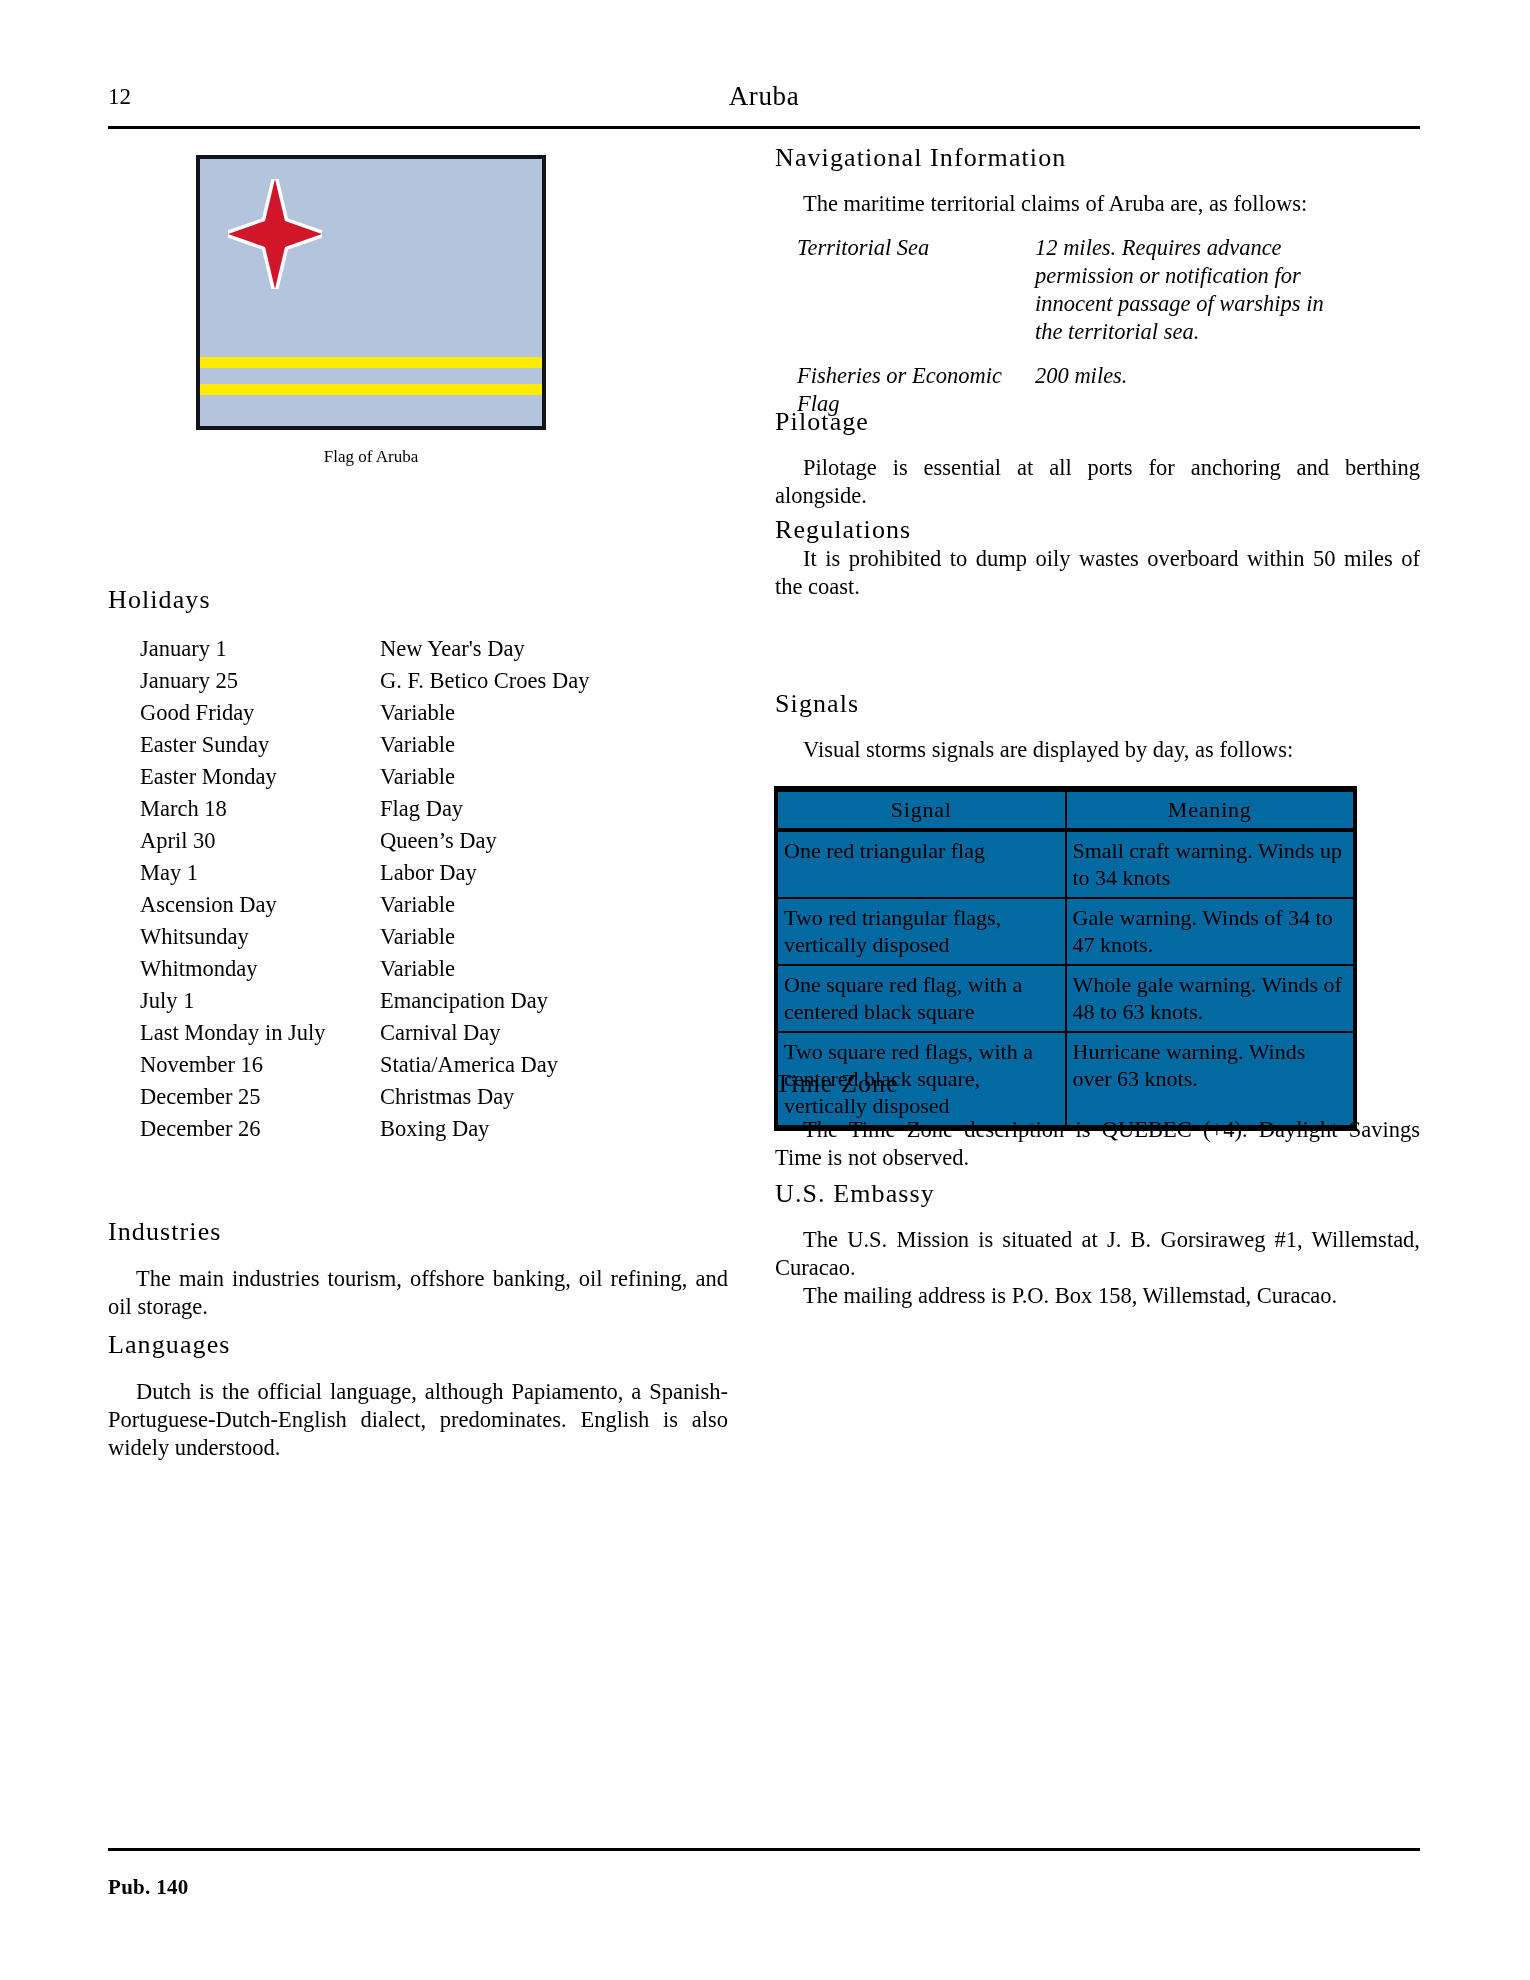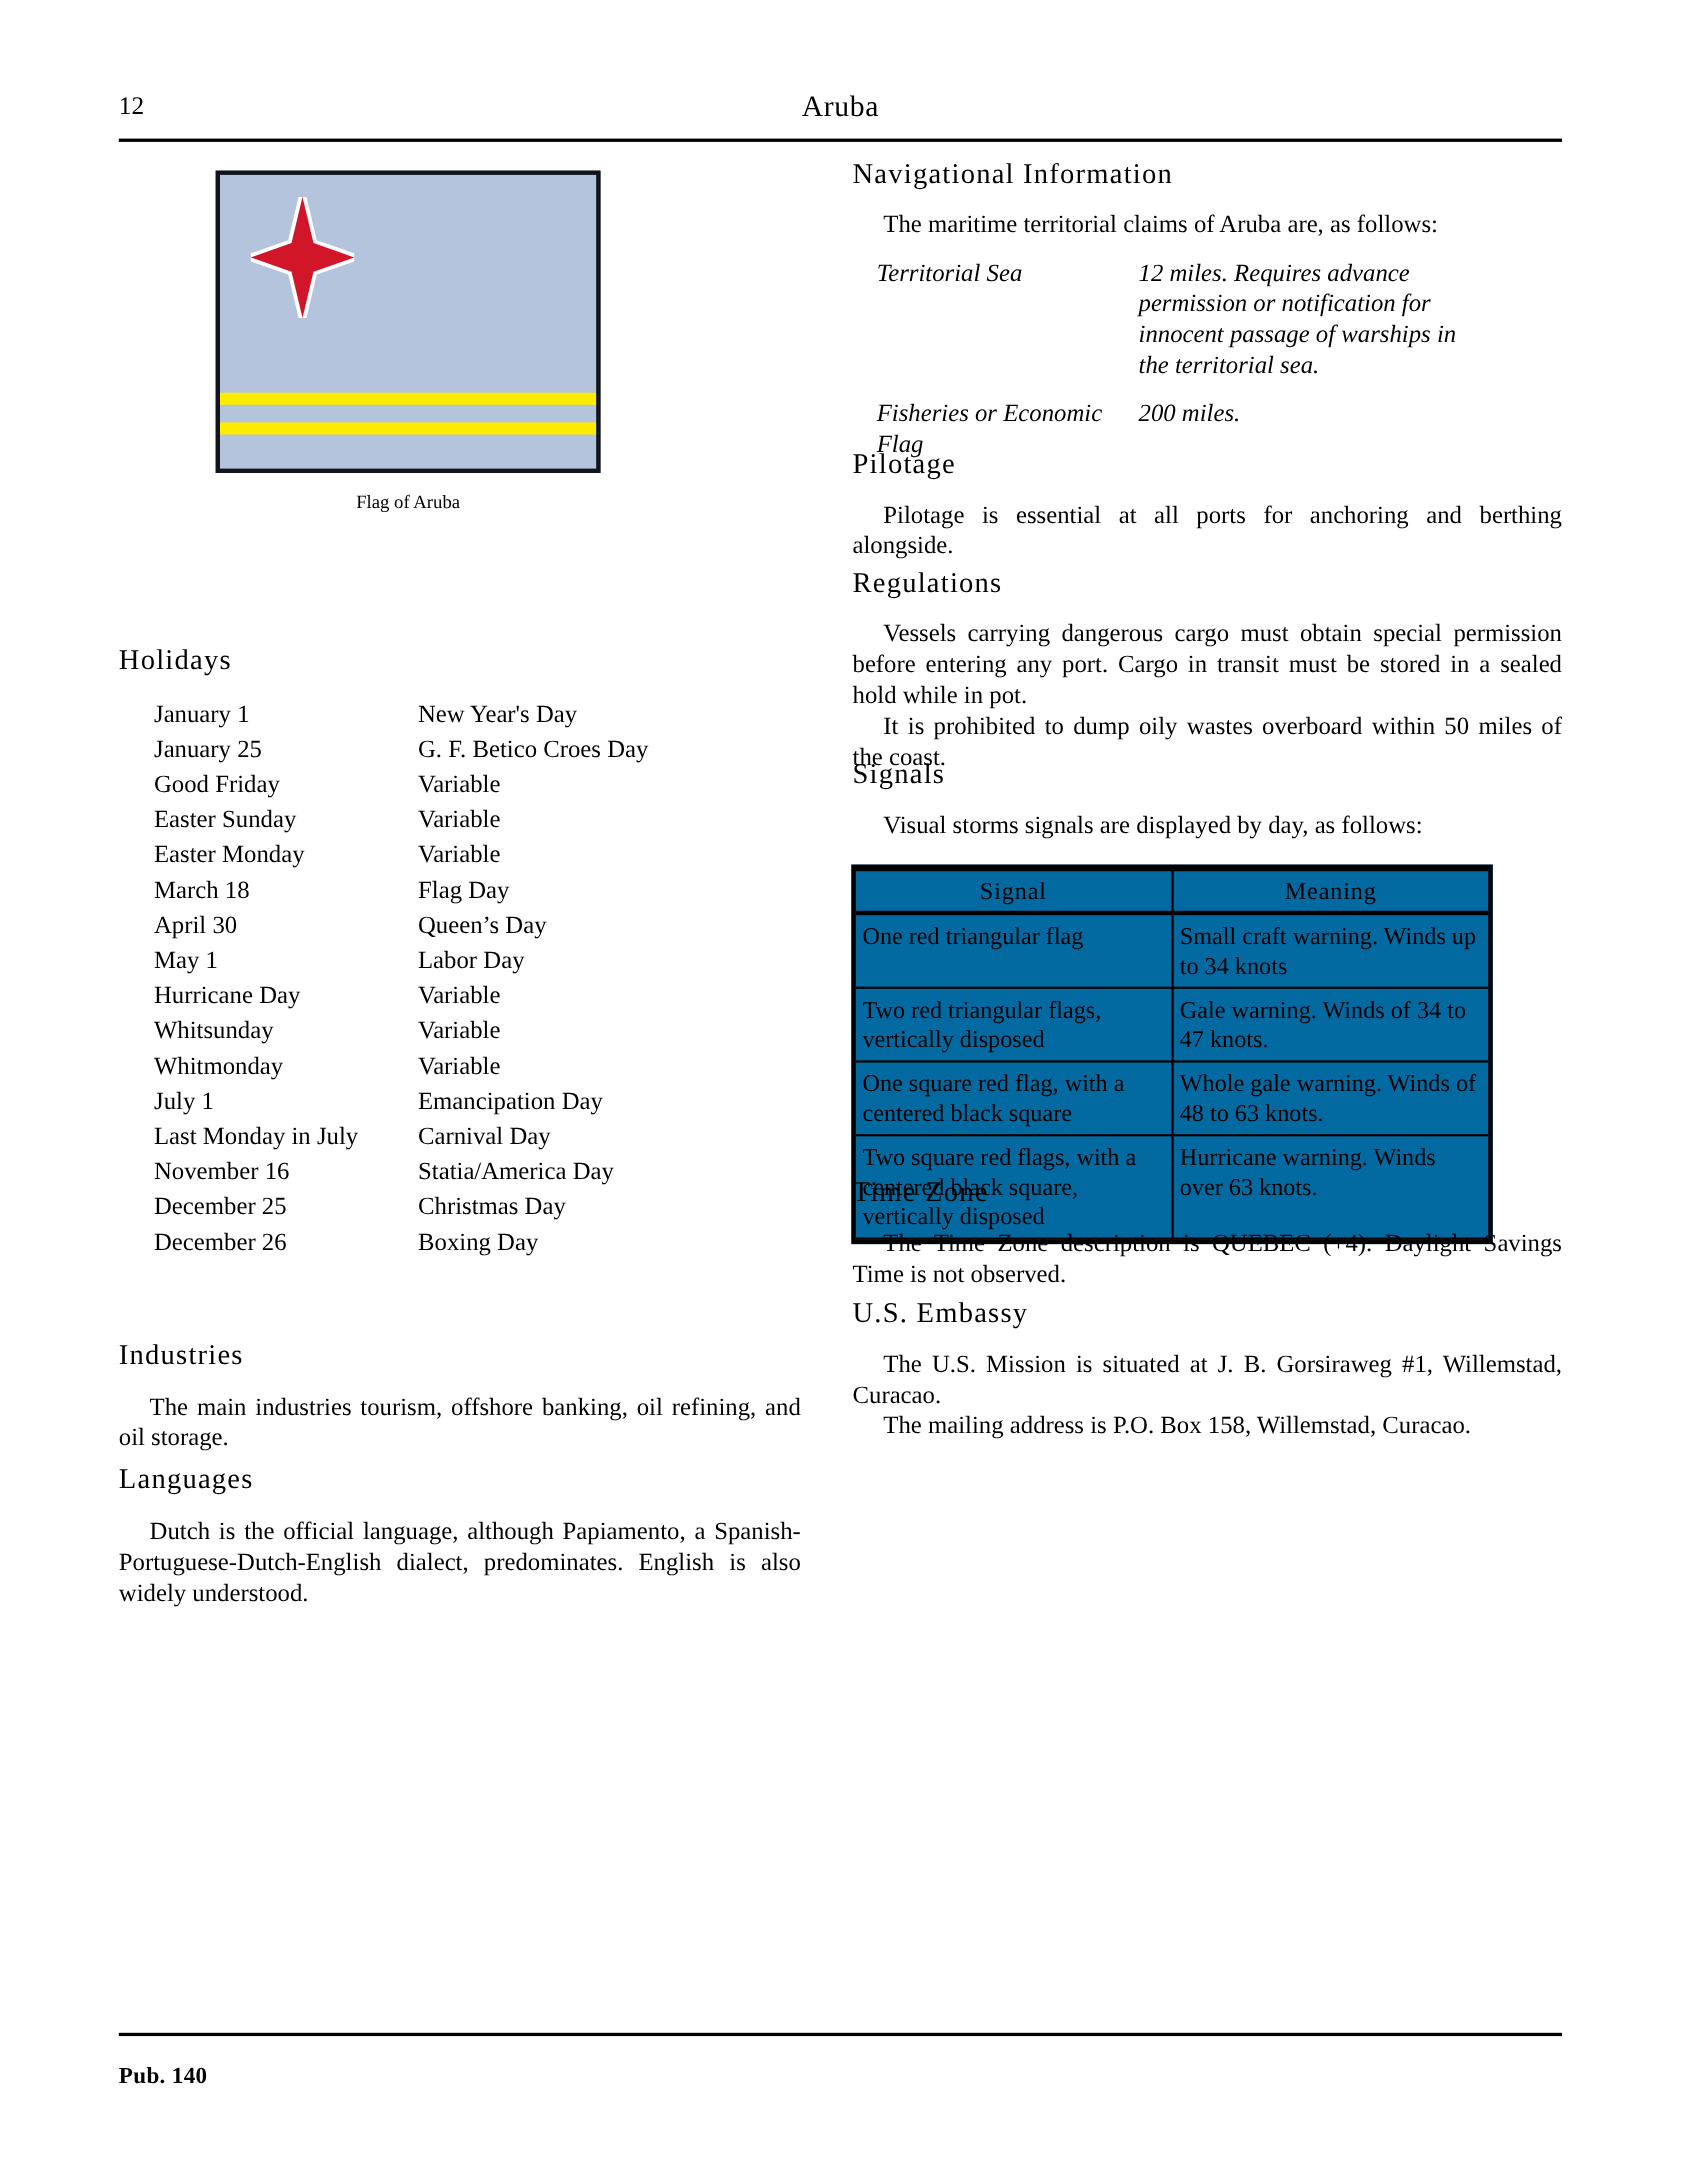--- a/index.html
+++ b/index.html
@@ -272,21 +272,21 @@
           </div>
           <div class="hol-row">
             <span class="hol-date">April 30</span>
             <span class="hol-name">Queen’s Day</span>
           </div>
           <div class="hol-row">
             <span class="hol-date">May 1</span>
             <span class="hol-name">Labor Day</span>
           </div>
           <div class="hol-row">
-            <span class="hol-date">Hurricane Day</span>
+            <span class="hol-date">Ascension Day</span>
             <span class="hol-name">Variable</span>
           </div>
           <div class="hol-row">
             <span class="hol-date">Whitsunday</span>
             <span class="hol-name">Variable</span>
           </div>
           <div class="hol-row">
             <span class="hol-date">Whitmonday</span>
             <span class="hol-name">Variable</span>
           </div>
@@ -342,21 +342,20 @@
         </div>
     </div>
 
     <div style="position:absolute; left:0; top:264px; width:645px;">
       <h2 class="sec">Pilotage</h2>
       <p class="body" style="margin-top:17px;">Pilotage is essential at all ports for anchoring and berthing alongside.</p>
     </div>
 
     <div style="position:absolute; left:0; top:372px; width:645px;">
       <h2 class="sec">Regulations</h2>
-      <p class="body" style="margin-top:17px;">Vessels carrying dangerous cargo must obtain special permission before entering any port. Cargo in transit must be stored in a sealed hold while in pot.</p>
       <p class="body">It is prohibited to dump oily wastes overboard within 50 miles of the coast.</p>
     </div>
 
     <div style="position:absolute; left:0; top:546px; width:645px;">
       <h2 class="sec">Signals</h2>
       <p class="body" style="margin-top:17px;">Visual storms signals are displayed by day, as follows:</p>
       <div class="sig-table" style="margin-top:22px; margin-left:-1px;">
         <table>
           <thead>
             <tr>

